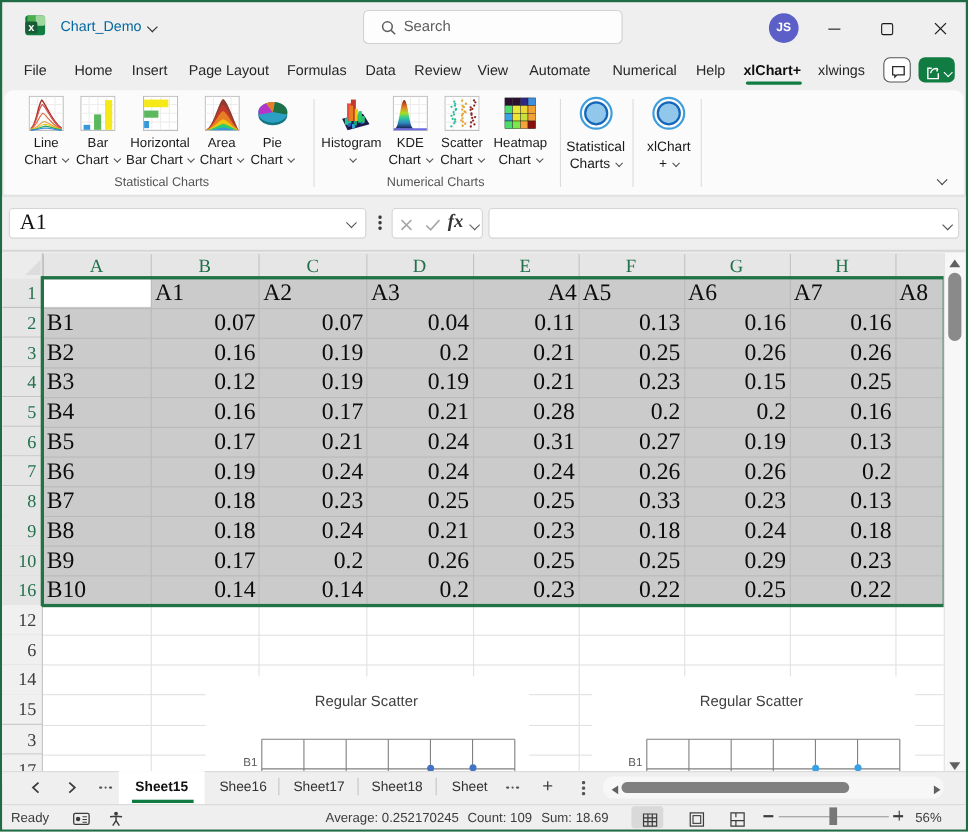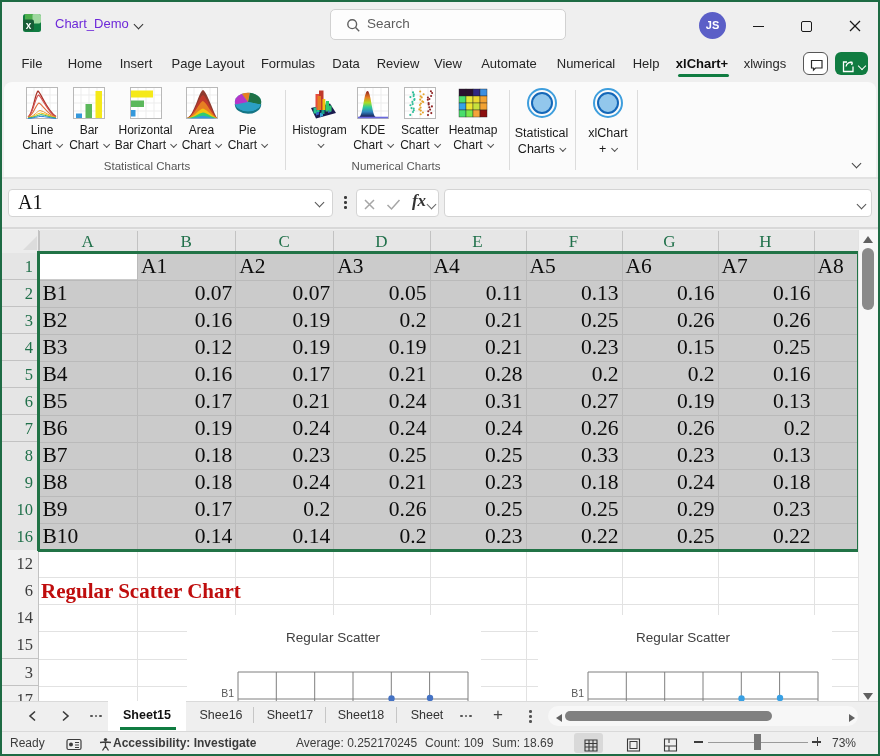--- a/index.html
+++ b/index.html
@@ -12,21 +12,21 @@
 <div id="win">
     <div id="inner">
 
 <svg class="abs" style="left:20px;top:11px" width="20" height="20" viewBox="0 0 20 20">
         <rect x="1" y="1" width="18" height="18" rx="2.5" fill="#107c41"></rect>
         <rect x="9.5" y="1" width="9.5" height="9.5" rx="2" fill="#9fd89f"></rect>
         <rect x="3" y="1" width="7.5" height="9.5" fill="#4cae4c"></rect>
         <rect x="1" y="6.5" width="11" height="11" rx="2" fill="#185c37"></rect>
         <text x="6.5" y="15.5" font-size="10" font-weight="bold" fill="#fff" text-anchor="middle" font-family="Liberation Sans">x</text>
       </svg>
-<div class="abs" style="left:53px;top:14px;width:100px;height:18px;font-size:13px;color:#6d28d9;">Chart_Demo</div>
+<div class="abs" style="left:53px;top:14px;width:100px;height:18px;font-size:13px;color:#0369a1;">Chart_Demo</div>
 <div class="abs" style="left:133px;top:19px;width:6px;height:6px;border-right:1.5px solid #333;border-bottom:1.5px solid #333;transform:rotate(45deg);"></div>
 <div class="abs" style="left:328px;top:7px;width:236px;height:31px;background:#fdfdfd;border:1px solid #d1d1d1;border-radius:5px;box-sizing:border-box;"></div>
 <svg class="abs" style="left:344px;top:16px" width="15" height="15" viewBox="0 0 15 15">
         <circle cx="6.2" cy="6.2" r="4.4" fill="none" stroke="#5f5f5f" stroke-width="1.4"></circle>
         <line x1="9.6" y1="9.6" x2="13.2" y2="13.2" stroke="#5f5f5f" stroke-width="1.4"></line>
       </svg>
 <div class="abs" style="left:365px;top:14px;width:70px;height:18px;font-size:13.5px;color:#5d5d5d;">Search</div>
 <div class="abs" style="left:697px;top:10px;width:27px;height:27px;background:#5b5fc7;border-radius:50%;color:#fff;font-size:11px;font-weight:bold;text-align:center;line-height:27px;">JS</div>
 <div class="abs" style="left:751px;top:24px;width:11px;height:1.3px;background:#1a1a1a;"></div>
 <div class="abs" style="left:799px;top:19px;width:9px;height:9px;border:1.3px solid #1a1a1a;border-radius:2px;"></div>
@@ -317,21 +317,21 @@
 <div class="abs" style="left:342px;top:194px;width:2.6px;height:2.6px;background:#3a3a3a;border-radius:50%;"></div>
 <div class="abs" style="left:342px;top:199px;width:2.6px;height:2.6px;background:#3a3a3a;border-radius:50%;"></div>
 <div class="abs" style="left:342px;top:204px;width:2.6px;height:2.6px;background:#3a3a3a;border-radius:50%;"></div>
 <div class="abs" style="left:354px;top:187px;width:83px;height:28px;background:#fff;border:1px solid #d4d4d4;border-radius:4px;box-sizing:border-box;"></div>
 <svg class="abs" style="left:361px;top:196px" width="13" height="13" viewBox="0 0 13 13">
         <path d="M2 2 L11 11 M11 2 L2 11" stroke="#a6a6a6" stroke-width="1.5"></path>
       </svg>
 <svg class="abs" style="left:384px;top:196px" width="15" height="13" viewBox="0 0 15 13">
         <path d="M1.5 7 L5.5 11 L13.5 2" fill="none" stroke="#a6a6a6" stroke-width="1.5"></path>
       </svg>
-<div class="abs" style="left:405px;top:189px;width:24px;height:22px;font-size:17px;color:#333;font-style:italic;text-align:center;"><span class="ser"><b>fx</b></span></div>
+<div class="abs" style="left:405px;top:189px;width:24px;height:22px;font-size:17px;color:#333;font-style:italic;"><span class="ser"><b>fx</b></span></div>
 <div class="abs" style="left:426px;top:199px;width:6px;height:6px;border-right:1.4px solid #666;border-bottom:1.4px solid #666;transform:rotate(45deg);"></div>
 <div class="abs" style="left:442px;top:187px;width:428px;height:28px;background:#fff;border:1px solid #d4d4d4;border-radius:4px;box-sizing:border-box;"></div>
 <div class="abs" style="left:856px;top:199px;width:6px;height:6px;border-right:1.4px solid #555;border-bottom:1.4px solid #555;transform:rotate(45deg);"></div>
 <div class="abs" style="left:0px;top:225px;width:876px;height:1.5px;background:#d8d8d8;"></div>
 <div class="abs" style="left:0px;top:228px;width:856px;height:471px;background:#fff;overflow:hidden;"></div>
 <div class="abs" style="left:0px;top:228px;width:856px;height:22.5px;background:#e6e6e6;"></div>
 <div class="abs" style="left:0px;top:228px;width:36.5px;height:22.5px;background:#ececec;"></div>
 <svg class="abs" style="left:20px;top:232px" width="16" height="17" viewBox="0 0 16 17">
         <path d="M15 2 L15 16 L1 16 Z" fill="#dcdcdc"></path>
       </svg>
@@ -461,21 +461,21 @@
 <div class="abs" style="left:36.5px;top:385.85px;width:819.5px;height:1px;background:#bababa;"></div>
 <div class="abs" style="left:36.5px;top:412.92px;width:819.5px;height:1px;background:#bababa;"></div>
 <div class="abs" style="left:36.5px;top:439.99px;width:819.5px;height:1px;background:#bababa;"></div>
 <div class="abs" style="left:36.5px;top:467.06px;width:819.5px;height:1px;background:#bababa;"></div>
 <div class="abs" style="left:36.5px;top:494.13px;width:819.5px;height:1px;background:#bababa;"></div>
 <div class="abs" style="left:36.5px;top:521.2px;width:819.5px;height:1px;background:#bababa;"></div>
 <div class="abs" style="left:37.5px;top:251.5px;width:97.0px;height:25.569999999999993px;background:#fff;"></div>
 <div class="abs" style="left:139px;top:250.5px;width:93.30000000000001px;height:27.069999999999993px;font-size:21.5px;color:#0c0c0c;line-height:27.069999999999993px;"><span class="ser">A1</span></div>
 <div class="abs" style="left:237.3px;top:250.5px;width:92.89999999999998px;height:27.069999999999993px;font-size:21.5px;color:#0c0c0c;line-height:27.069999999999993px;"><span class="ser">A2</span></div>
 <div class="abs" style="left:335.2px;top:250.5px;width:91.30000000000001px;height:27.069999999999993px;font-size:21.5px;color:#0c0c0c;line-height:27.069999999999993px;"><span class="ser">A3</span></div>
-<div class="abs" style="left:431.5px;top:250.5px;width:91.0px;height:27.069999999999993px;font-size:21.5px;color:#0c0c0c;line-height:27.069999999999993px;"><span class="ser">A4</span></div>
+<div class="abs" style="left:431.5px;top:250.5px;width:91.0px;height:27.069999999999993px;font-size:21.5px;color:#0c0c0c;line-height:27.069999999999993px;text-align:right;"><span class="ser">A4</span></div>
 <div class="abs" style="left:527.5px;top:250.5px;width:91.0px;height:27.069999999999993px;font-size:21.5px;color:#0c0c0c;line-height:27.069999999999993px;"><span class="ser">A5</span></div>
 <div class="abs" style="left:623.5px;top:250.5px;width:91.0px;height:27.069999999999993px;font-size:21.5px;color:#0c0c0c;line-height:27.069999999999993px;"><span class="ser">A6</span></div>
 <div class="abs" style="left:719.5px;top:250.5px;width:91.0px;height:27.069999999999993px;font-size:21.5px;color:#0c0c0c;line-height:27.069999999999993px;"><span class="ser">A7</span></div>
 <div class="abs" style="left:815.5px;top:250.5px;width:39.5px;height:27.069999999999993px;font-size:21.5px;color:#0c0c0c;line-height:27.069999999999993px;"><span class="ser">A8</span></div>
 <div class="abs" style="left:40.5px;top:277.57px;width:93.5px;height:27.069999999999993px;font-size:21.5px;color:#0c0c0c;line-height:27.069999999999993px;"><span class="ser">B1</span></div>
 <div class="abs" style="left:40.5px;top:304.64px;width:93.5px;height:27.07000000000005px;font-size:21.5px;color:#0c0c0c;line-height:27.07000000000005px;"><span class="ser">B2</span></div>
 <div class="abs" style="left:40.5px;top:331.71000000000004px;width:93.5px;height:27.069999999999936px;font-size:21.5px;color:#0c0c0c;line-height:27.069999999999936px;"><span class="ser">B3</span></div>
 <div class="abs" style="left:40.5px;top:358.78px;width:93.5px;height:27.07000000000005px;font-size:21.5px;color:#0c0c0c;line-height:27.07000000000005px;"><span class="ser">B4</span></div>
 <div class="abs" style="left:40.5px;top:385.85px;width:93.5px;height:27.069999999999993px;font-size:21.5px;color:#0c0c0c;line-height:27.069999999999993px;"><span class="ser">B5</span></div>
 <div class="abs" style="left:40.5px;top:412.92px;width:93.5px;height:27.069999999999993px;font-size:21.5px;color:#0c0c0c;line-height:27.069999999999993px;"><span class="ser">B6</span></div>
@@ -496,21 +496,21 @@
 <div class="abs" style="left:233.3px;top:277.57px;width:94.89999999999998px;height:27.069999999999993px;font-size:21.5px;color:#0c0c0c;text-align:right;line-height:27.069999999999993px;"><span class="ser">0.07</span></div>
 <div class="abs" style="left:233.3px;top:304.64px;width:94.89999999999998px;height:27.07000000000005px;font-size:21.5px;color:#0c0c0c;text-align:right;line-height:27.07000000000005px;"><span class="ser">0.19</span></div>
 <div class="abs" style="left:233.3px;top:331.71000000000004px;width:94.89999999999998px;height:27.069999999999936px;font-size:21.5px;color:#0c0c0c;text-align:right;line-height:27.069999999999936px;"><span class="ser">0.19</span></div>
 <div class="abs" style="left:233.3px;top:358.78px;width:94.89999999999998px;height:27.07000000000005px;font-size:21.5px;color:#0c0c0c;text-align:right;line-height:27.07000000000005px;"><span class="ser">0.17</span></div>
 <div class="abs" style="left:233.3px;top:385.85px;width:94.89999999999998px;height:27.069999999999993px;font-size:21.5px;color:#0c0c0c;text-align:right;line-height:27.069999999999993px;"><span class="ser">0.21</span></div>
 <div class="abs" style="left:233.3px;top:412.92px;width:94.89999999999998px;height:27.069999999999993px;font-size:21.5px;color:#0c0c0c;text-align:right;line-height:27.069999999999993px;"><span class="ser">0.24</span></div>
 <div class="abs" style="left:233.3px;top:439.99px;width:94.89999999999998px;height:27.069999999999993px;font-size:21.5px;color:#0c0c0c;text-align:right;line-height:27.069999999999993px;"><span class="ser">0.23</span></div>
 <div class="abs" style="left:233.3px;top:467.06px;width:94.89999999999998px;height:27.069999999999993px;font-size:21.5px;color:#0c0c0c;text-align:right;line-height:27.069999999999993px;"><span class="ser">0.24</span></div>
 <div class="abs" style="left:233.3px;top:494.13px;width:94.89999999999998px;height:27.07000000000005px;font-size:21.5px;color:#0c0c0c;text-align:right;line-height:27.07000000000005px;"><span class="ser">0.2</span></div>
 <div class="abs" style="left:233.3px;top:521.2px;width:94.89999999999998px;height:27.069999999999936px;font-size:21.5px;color:#0c0c0c;text-align:right;line-height:27.069999999999936px;"><span class="ser">0.14</span></div>
-<div class="abs" style="left:331.2px;top:277.57px;width:93.30000000000001px;height:27.069999999999993px;font-size:21.5px;color:#0c0c0c;text-align:right;line-height:27.069999999999993px;"><span class="ser">0.05</span></div>
+<div class="abs" style="left:331.2px;top:277.57px;width:93.30000000000001px;height:27.069999999999993px;font-size:21.5px;color:#0c0c0c;text-align:right;line-height:27.069999999999993px;"><span class="ser">0.04</span></div>
 <div class="abs" style="left:331.2px;top:304.64px;width:93.30000000000001px;height:27.07000000000005px;font-size:21.5px;color:#0c0c0c;text-align:right;line-height:27.07000000000005px;"><span class="ser">0.2</span></div>
 <div class="abs" style="left:331.2px;top:331.71000000000004px;width:93.30000000000001px;height:27.069999999999936px;font-size:21.5px;color:#0c0c0c;text-align:right;line-height:27.069999999999936px;"><span class="ser">0.19</span></div>
 <div class="abs" style="left:331.2px;top:358.78px;width:93.30000000000001px;height:27.07000000000005px;font-size:21.5px;color:#0c0c0c;text-align:right;line-height:27.07000000000005px;"><span class="ser">0.21</span></div>
 <div class="abs" style="left:331.2px;top:385.85px;width:93.30000000000001px;height:27.069999999999993px;font-size:21.5px;color:#0c0c0c;text-align:right;line-height:27.069999999999993px;"><span class="ser">0.24</span></div>
 <div class="abs" style="left:331.2px;top:412.92px;width:93.30000000000001px;height:27.069999999999993px;font-size:21.5px;color:#0c0c0c;text-align:right;line-height:27.069999999999993px;"><span class="ser">0.24</span></div>
 <div class="abs" style="left:331.2px;top:439.99px;width:93.30000000000001px;height:27.069999999999993px;font-size:21.5px;color:#0c0c0c;text-align:right;line-height:27.069999999999993px;"><span class="ser">0.25</span></div>
 <div class="abs" style="left:331.2px;top:467.06px;width:93.30000000000001px;height:27.069999999999993px;font-size:21.5px;color:#0c0c0c;text-align:right;line-height:27.069999999999993px;"><span class="ser">0.21</span></div>
 <div class="abs" style="left:331.2px;top:494.13px;width:93.30000000000001px;height:27.07000000000005px;font-size:21.5px;color:#0c0c0c;text-align:right;line-height:27.07000000000005px;"><span class="ser">0.26</span></div>
 <div class="abs" style="left:331.2px;top:521.2px;width:93.30000000000001px;height:27.069999999999936px;font-size:21.5px;color:#0c0c0c;text-align:right;line-height:27.069999999999936px;"><span class="ser">0.2</span></div>
 <div class="abs" style="left:427.5px;top:277.57px;width:93.0px;height:27.069999999999993px;font-size:21.5px;color:#0c0c0c;text-align:right;line-height:27.069999999999993px;"><span class="ser">0.11</span></div>
@@ -550,21 +550,20 @@
 <div class="abs" style="left:715.5px;top:385.85px;width:93.0px;height:27.069999999999993px;font-size:21.5px;color:#0c0c0c;text-align:right;line-height:27.069999999999993px;"><span class="ser">0.13</span></div>
 <div class="abs" style="left:715.5px;top:412.92px;width:93.0px;height:27.069999999999993px;font-size:21.5px;color:#0c0c0c;text-align:right;line-height:27.069999999999993px;"><span class="ser">0.2</span></div>
 <div class="abs" style="left:715.5px;top:439.99px;width:93.0px;height:27.069999999999993px;font-size:21.5px;color:#0c0c0c;text-align:right;line-height:27.069999999999993px;"><span class="ser">0.13</span></div>
 <div class="abs" style="left:715.5px;top:467.06px;width:93.0px;height:27.069999999999993px;font-size:21.5px;color:#0c0c0c;text-align:right;line-height:27.069999999999993px;"><span class="ser">0.18</span></div>
 <div class="abs" style="left:715.5px;top:494.13px;width:93.0px;height:27.07000000000005px;font-size:21.5px;color:#0c0c0c;text-align:right;line-height:27.07000000000005px;"><span class="ser">0.23</span></div>
 <div class="abs" style="left:715.5px;top:521.2px;width:93.0px;height:27.069999999999936px;font-size:21.5px;color:#0c0c0c;text-align:right;line-height:27.069999999999936px;"><span class="ser">0.22</span></div>
 <div class="abs" style="left:35.5px;top:249.0px;width:820.5px;height:2.5px;background:#217346;"></div>
 <div class="abs" style="left:35.5px;top:547.27px;width:820.5px;height:2.5px;background:#217346;"></div>
 <div class="abs" style="left:35px;top:249.0px;width:2.5px;height:300.27px;background:#217346;"></div>
 <div class="abs" style="left:854.5px;top:249.0px;width:1.5px;height:300.27px;background:#217346;"></div>
-<div class="abs" style="left:39px;top:575.34px;width:400px;height:27.07px;font-size:21px;color:#bf0d0d;font-weight:bold;line-height:27.07px;"><span class="ser">Regular Scatter Chart</span></div>
 <div class="abs" style="left:185px;top:613px;width:294px;height:86px;background:#fff;"></div>
 <div class="abs" style="left:331px;top:628px;width:0px;height:18px;font-size:13.5px;color:#404040;">
         <span class="ctr abs">Regular Scatter</span>
       </div>
 <svg class="abs" style="left:185px;top:613px" width="294" height="88" viewBox="0 0 294 88">
         <line x1="51.0" y1="57" x2="51.0" y2="88" stroke="#7f7f7f" stroke-width="1"></line>
         <line x1="89.3" y1="57" x2="89.3" y2="88" stroke="#7f7f7f" stroke-width="1"></line>
         <line x1="127.7" y1="57" x2="127.7" y2="88" stroke="#7f7f7f" stroke-width="1"></line>
         <line x1="166.0" y1="57" x2="166.0" y2="88" stroke="#7f7f7f" stroke-width="1"></line>
         <line x1="204.3" y1="57" x2="204.3" y2="88" stroke="#7f7f7f" stroke-width="1"></line>
@@ -651,34 +650,33 @@
 <div class="abs" style="left:8px;top:734px;width:50px;height:14px;font-size:12px;color:#3c3c3c;">Ready</div>
 <svg class="abs" style="left:64px;top:736px" width="16" height="13" viewBox="0 0 16 13">
         <rect x="1" y="1.5" width="14" height="10" rx="1.5" fill="none" stroke="#3c3c3c" stroke-width="1.2"></rect>
         <circle cx="5" cy="6.5" r="2" fill="#3c3c3c"></circle>
         <path d="M9 4.5h4M9 7h4M9 9.5h4" stroke="#3c3c3c" stroke-width="1"></path>
       </svg>
 <svg class="abs" style="left:96px;top:735px" width="15" height="15" viewBox="0 0 15 15">
         <circle cx="7.5" cy="2.6" r="1.7" fill="#3c3c3c"></circle>
         <path d="M2 5.5 L7.5 5 L13 5.5 M7.5 5 L7.5 9 M7.5 9 L4.5 13.5 M7.5 9 L10.5 13.5" fill="none" stroke="#3c3c3c" stroke-width="1.3"></path>
       </svg>
-<div class="abs" style="left:111px;top:734px;width:200px;height:14px;font-size:12px;color:#3c3c3c;font-weight:bold;">Accessibility: Investigate</div>
 <div class="abs" style="left:294px;top:734px;width:140px;height:14px;font-size:12px;color:#3c3c3c;">Average: 0.252170245</div>
 <div class="abs" style="left:423px;top:734px;width:80px;height:14px;font-size:12px;color:#3c3c3c;">Count: 109</div>
 <div class="abs" style="left:490px;top:734px;width:80px;height:14px;font-size:12px;color:#3c3c3c;">Sum: 18.69</div>
 <div class="abs" style="left:572px;top:731px;width:29px;height:20px;background:#d9d9d9;border-radius:3px;"></div>
 <svg class="abs" style="left:582px;top:737px" width="14" height="13" viewBox="0 0 14 13">
         <path d="M1 1h12v11H1z M1 4.5h12 M1 8h12 M5 1v11 M9 1v11" fill="none" stroke="#3a3a3a" stroke-width="1.1"></path>
       </svg>
 <svg class="abs" style="left:624px;top:736px" width="15" height="14" viewBox="0 0 15 14">
         <rect x="1.5" y="1" width="12" height="12" fill="none" stroke="#3a3a3a" stroke-width="1.1"></rect>
         <rect x="4" y="3.5" width="7" height="7" fill="none" stroke="#3a3a3a" stroke-width="1"></rect>
       </svg>
 <svg class="abs" style="left:661px;top:736px" width="15" height="14" viewBox="0 0 15 14">
         <path d="M1.5 1 h12 v12 h-12 z M1.5 8 h12 M6 1 v4 M6 8 v5" fill="none" stroke="#3a3a3a" stroke-width="1.1"></path>
       </svg>
 <div class="abs" style="left:692px;top:739px;width:9px;height:1.5px;background:#3c3c3c;"></div>
 <div class="abs" style="left:706px;top:739.5px;width:100px;height:1.2px;background:#9a9a9a;"></div>
 <div class="abs" style="left:752px;top:732px;width:7px;height:16px;background:#777;"></div>
 <div class="abs" style="left:810px;top:739px;width:9px;height:1.5px;background:#3c3c3c;"></div>
 <div class="abs" style="left:814.5px;top:735px;width:1.5px;height:9px;background:#3c3c3c;"></div>
-<div class="abs" style="left:830px;top:734px;width:40px;height:14px;font-size:12px;color:#3c3c3c;">73%</div>
+<div class="abs" style="left:830px;top:734px;width:40px;height:14px;font-size:12px;color:#3c3c3c;">56%</div>
 </div>
   </div>
 </body></html>

